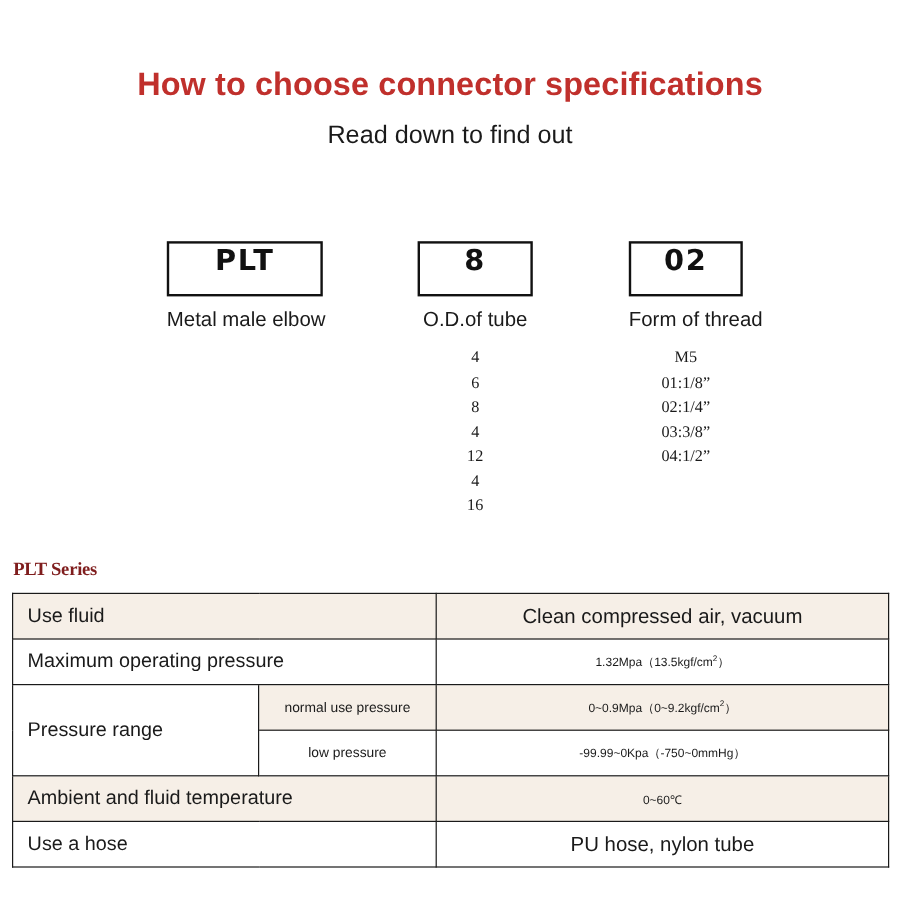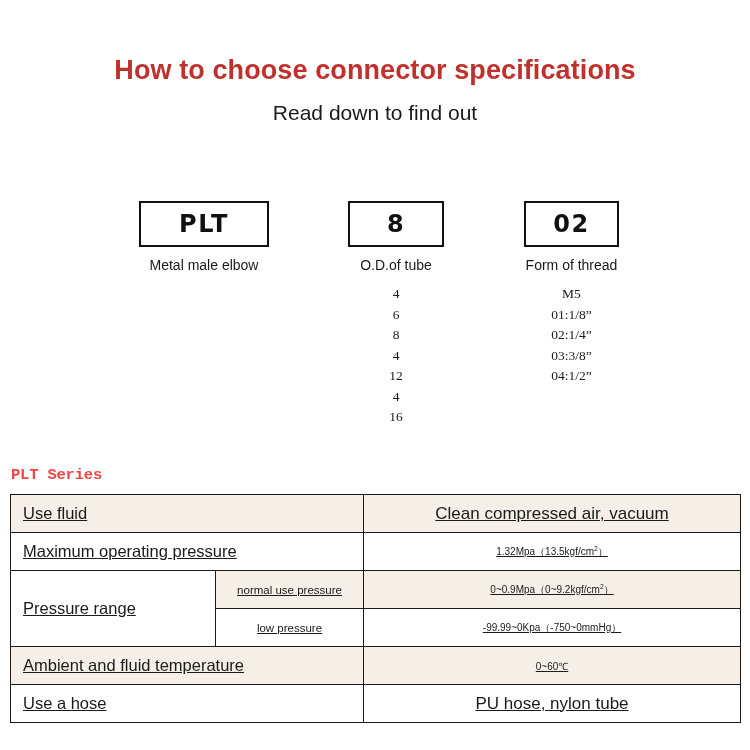--- a/index.html
+++ b/index.html
@@ -26,31 +26,31 @@
     font-size:21px; font-weight:400;
     color:#1a1a1a;
   }
 
   
   .code-col { position:absolute; }
   .code-box {
     border:2px solid #111111;
     background:#ffffff;
     height:46px;
-    display:flex; align-items:center; justify-content:center;
+    display:flex; justify-content:center;
   }
   .code-box span {
     font-size:24px; font-weight:bold;
     letter-spacing:1.5px;
     font-family:"DejaVu Sans", sans-serif;
   }
   .code-caption {
     margin-top:10px;
     text-align:center;
-    font-size:14px;
+    font-size:17px;
     color:#1a1a1a;
     white-space:nowrap;
   }
   .code-options {
     margin-top:11px;
     text-align:center;
     font-size:13.5px;
     line-height:20.5px;
     color:#1a1a1a;
     font-family:"Liberation Serif", serif;
@@ -58,38 +58,37 @@
   .code-options div { white-space:nowrap; }
 
   #col-series { left:139px; top:201px; width:130px; }
   #col-size   { left:348px; top:201px; width:96px; }
   #col-thread { left:524px; top:201px; width:95px; }
 
   
   .series-label {
     position:absolute; left:11px; top:466px;
     font-size:15.5px; font-weight:bold;
-    color:#ef4444;
-    font-family:Liberation Mono, monospace;
+    color:#7f1d1d;
+    font-family:Liberation Serif, serif;
     letter-spacing:-0.2px;
   }
 
   
   .spec-table {
     position:absolute; left:10px; top:494px;
     width:730px;
     border-collapse:collapse;
     table-layout:fixed;
   }
   .spec-table td {
     border:1.5px solid #1a1a1a;
     height:38px;
     padding:0 0 0 0;
     vertical-align:middle;
-    text-decoration:underline;
   }
   .cream { background:#f6efe7; }
   .white { background:#ffffff; }
 
   .lbl {
     font-size:16.5px;
     color:#1a1a1a;
     padding-left:12px !important;
   }
   .sub-lbl {

